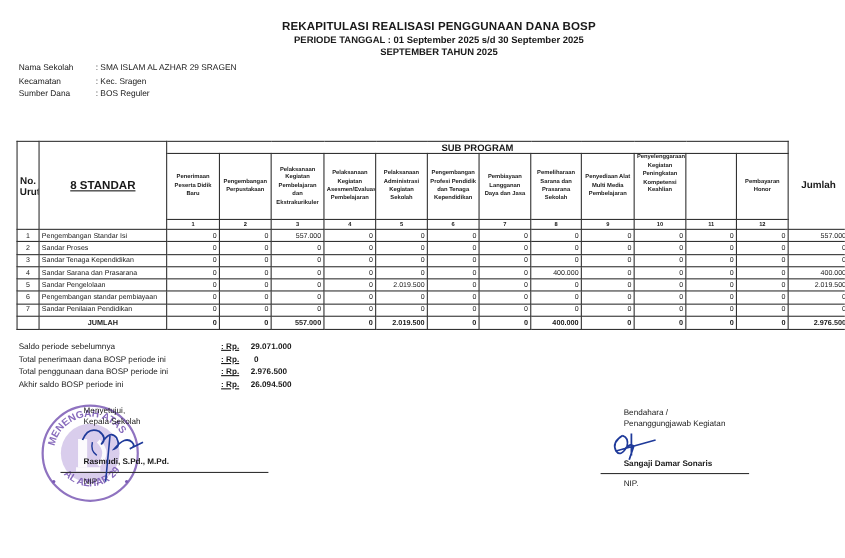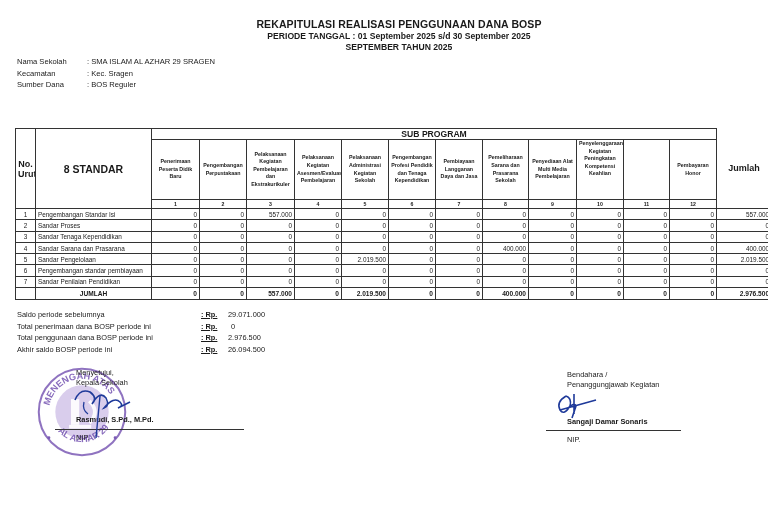--- a/index.html
+++ b/index.html
@@ -24,21 +24,21 @@
   .hdr-num th { height:8px; font-size:5.2px; text-align:center; }
   tbody td { height:10.3px; font-size:6.4px; }
   td.num { text-align:right; }
   td.ctr { text-align:center; }
   tr.total td { font-weight:bold; font-size:6.6px; height:11px; }
 
   .summary { position:absolute; left:17px; top:310px; font-size:7.4px; }
   .sum-row { display:flex; height:11.6px; }
   .sum-label { width:184px; }
   .sum-cur { width:27px; font-weight:bold;text-decoration:underline; }
-  .sum-val { font-weight:normal; }
+  .sum-val { font-weight:bold; }
 
   .sig-left { position:absolute; left:56px; top:368px; font-size:7.4px; }
   .sig-right { position:absolute; left:547px; top:370px; font-size:7.4px; }
   .sig-line { height:10px;padding-left:20px; }
   .sig-name { font-weight:bold; }
   .hr-left { position:absolute; left:55px; top:429px; width:189px; border-top:0.8px solid #333; }
   .hr-right { position:absolute; left:546px; top:430px; width:135px; border-top:0.8px solid #333; }
 
   .stamp { position:absolute; left:36px; top:366px; width:92px; height:92px; }
   .sigmark { position:absolute; }
@@ -79,21 +79,21 @@
       <col style="width:46px">
     <col style="width:48px">
       <col style="width:47px">
       <col style="width:46px">
       <col style="width:47px">
     <col style="width:55px">
   </colgroup>
   <thead>
     <tr class="hdr-sub">
       <th rowspan="3" class="no" style="font-size:9px;">No. Urut</th>
-      <th rowspan="3" class="big" style="font-size:10.5px;">8 STANDAR</th>
+      <th rowspan="3" class="big" style="font-size:10.5px;text-decoration:underline;">8 STANDAR</th>
       <th colspan="12">SUB PROGRAM</th>
       <th rowspan="3" style="font-size:9px;border-top:none;">Jumlah</th>
     </tr>
     <tr class="hdr-main">
       <th>Penerimaan Peserta Didik Baru</th>
       <th>Pengembangan Perpustakaan</th>
       <th>Pelaksanaan Kegiatan Pembelajaran dan Ekstrakurikuler</th>
       <th>Pelaksanaan Kegiatan Asesmen/Evaluasi Pembelajaran</th>
       <th>Pelaksanaan Administrasi Kegiatan Sekolah</th>
       <th>Pengembangan Profesi Pendidik dan Tenaga Kependidikan</th>

